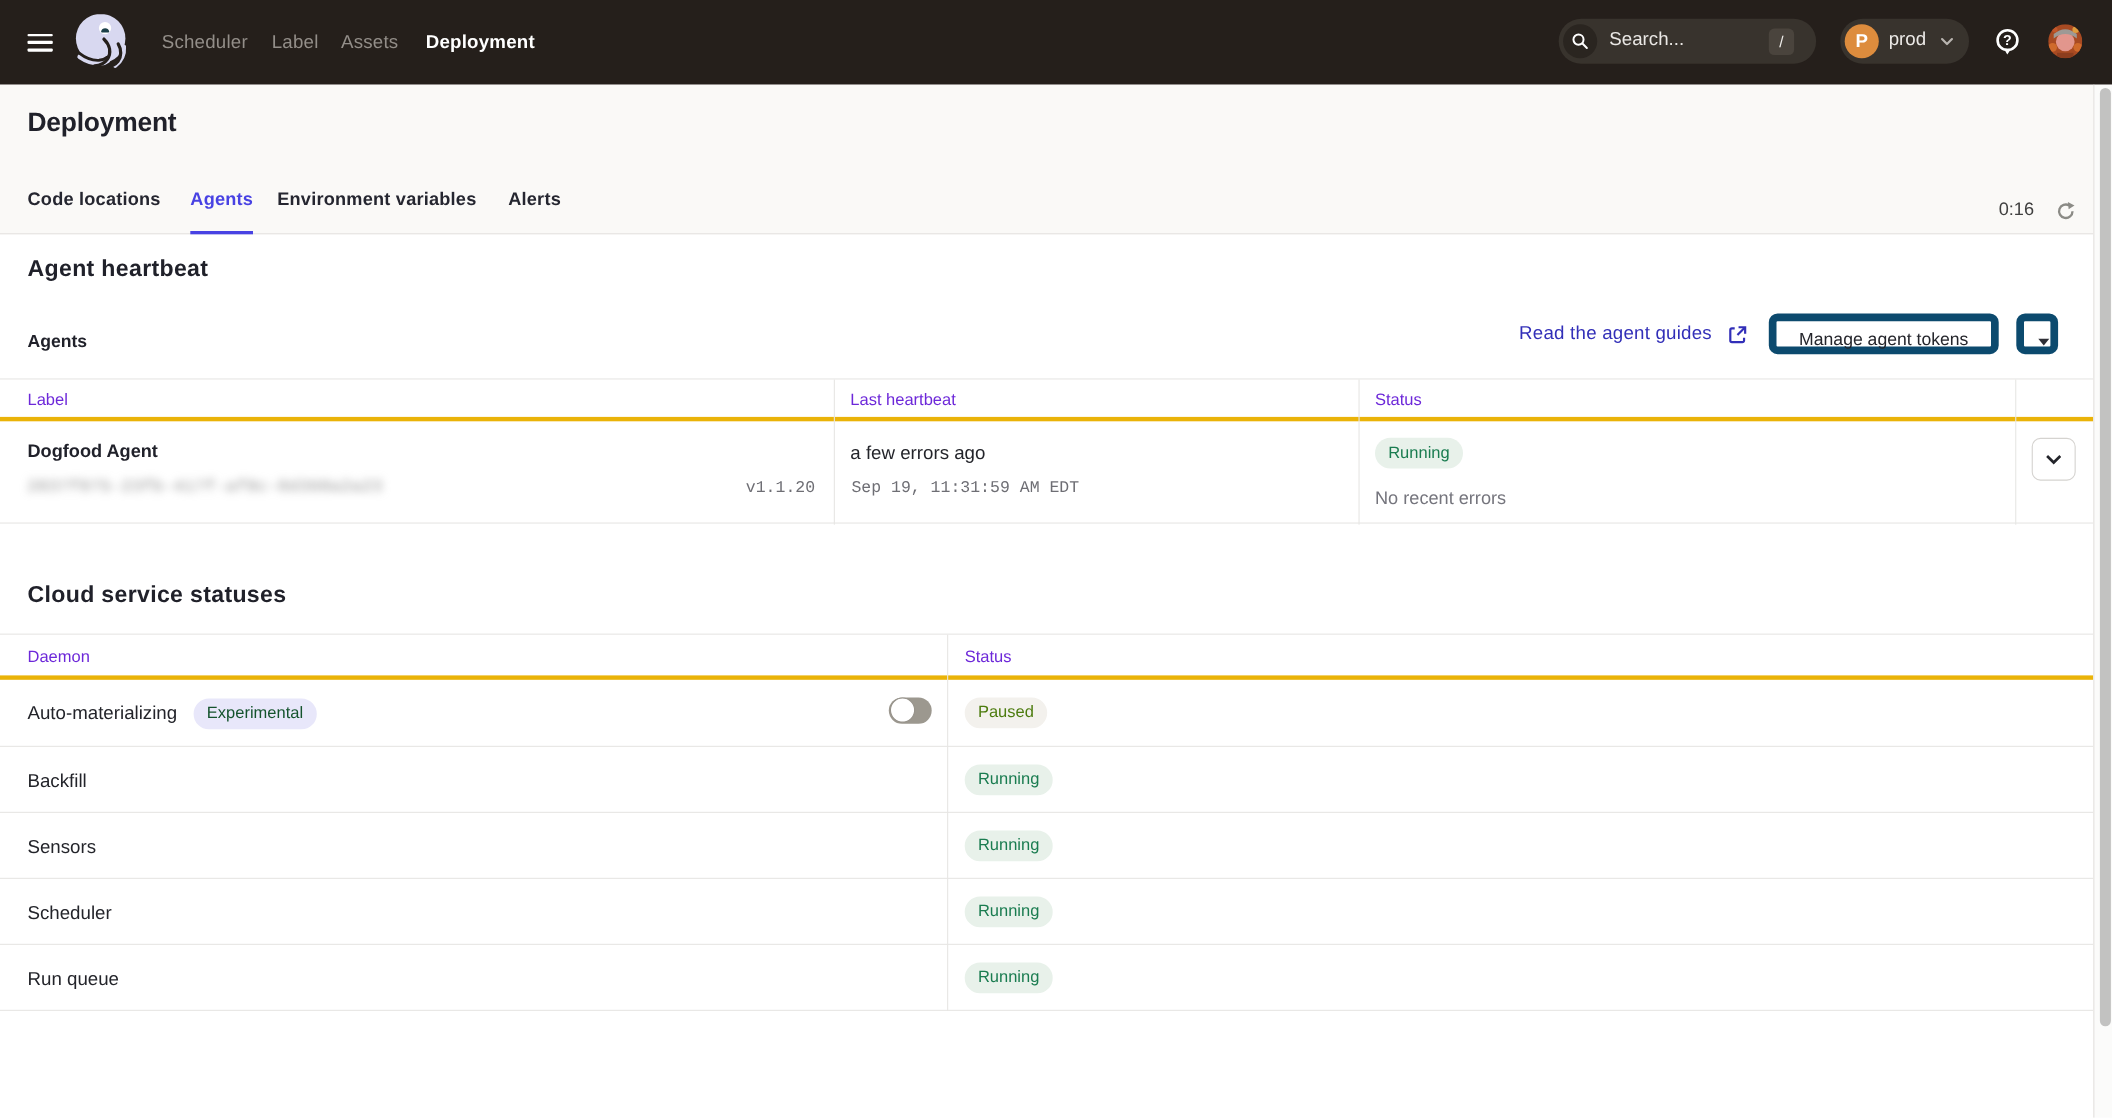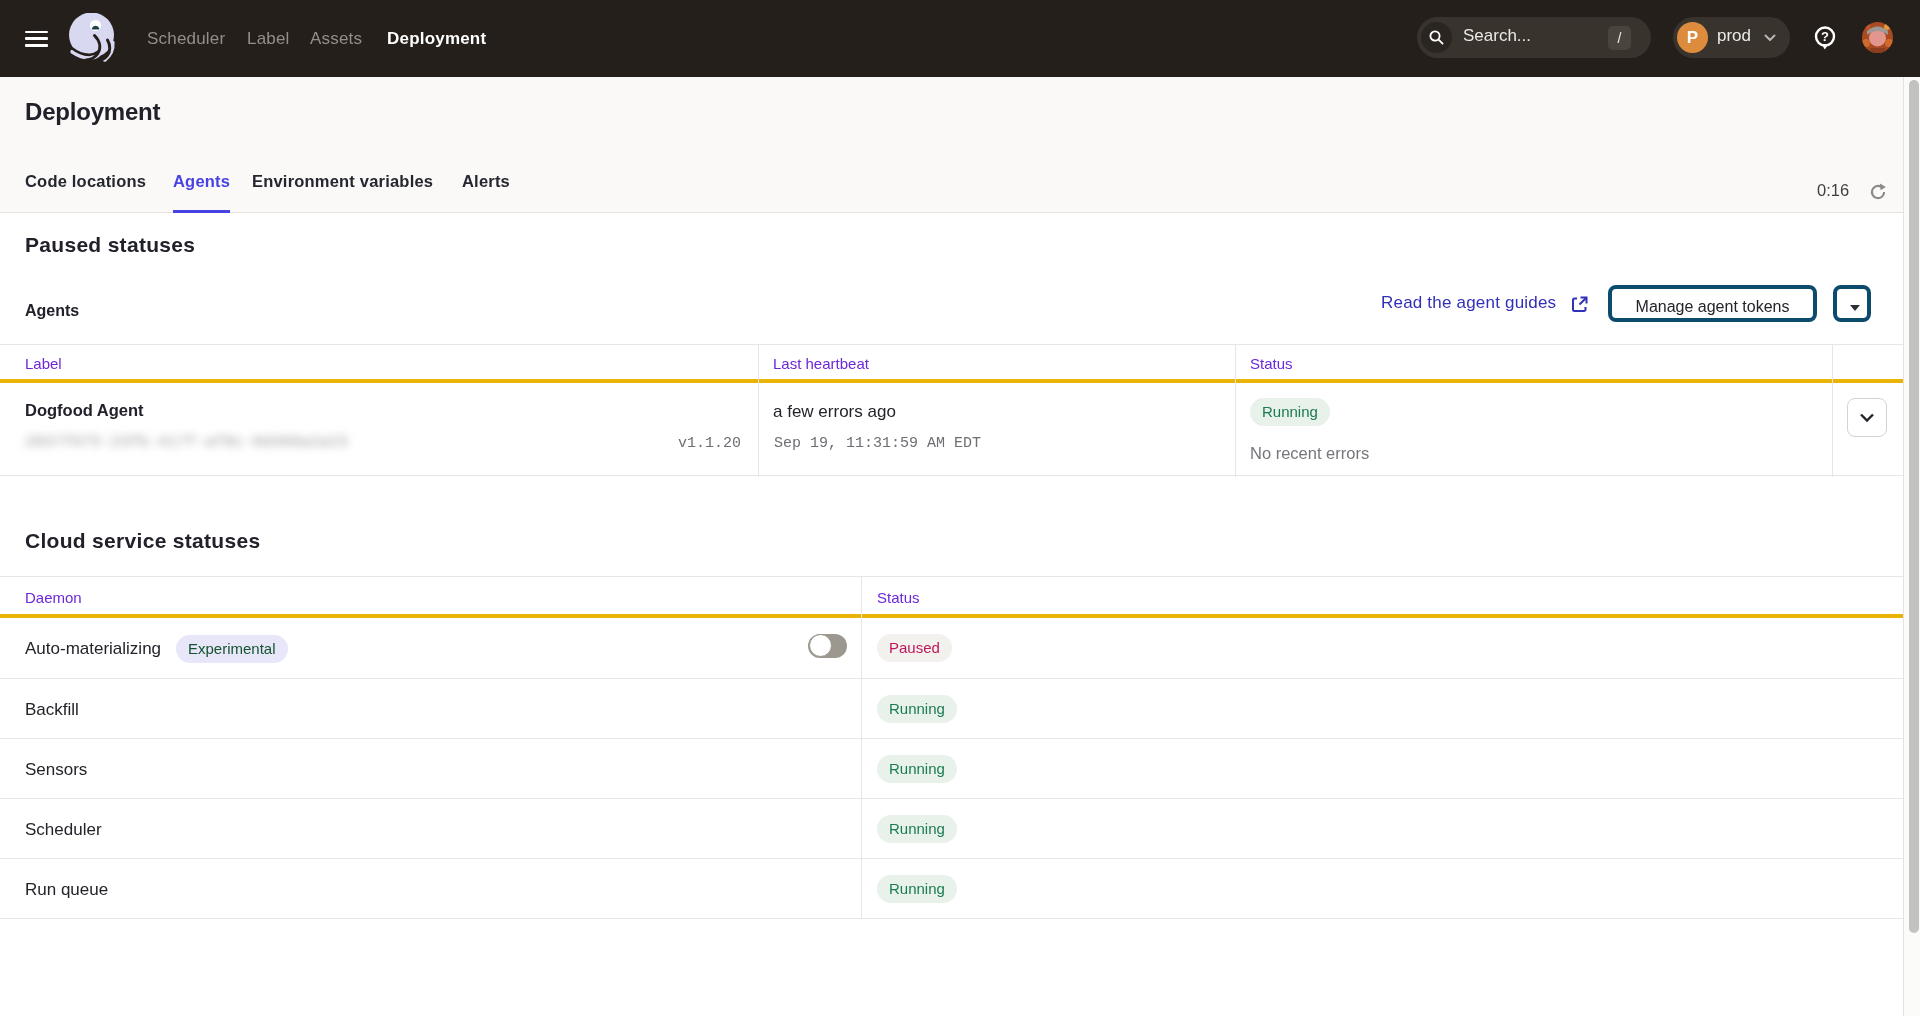--- a/index.html
+++ b/index.html
@@ -27,36 +27,36 @@
 #band { position:absolute; left:0; top:77px; width:1903px; height:136px;
   background:#faf9f7; border-bottom:1px solid #e5e3e0; }
 #pagetitle { position:absolute; left:25px; top:21px; font-size:24px; font-weight:700; color:#20212a; letter-spacing:-0.2px;}
 .tab { position:absolute; top:85px; height:51px; line-height:38px; font-size:16.5px; letter-spacing:0.2px; font-weight:700; color:#252630; }
 .tab.active { color:#4842e3; border-bottom:3px solid #4842e3; }
 #timer { position:absolute; top:104px; left:1817px; font-size:16.5px; color:#404040; }
 
 h2.sec { position:absolute; left:25px; font-size:21px; font-weight:700; color:#20212a; letter-spacing:0.3px;}
 #agentshdr { position:absolute; left:25px; top:302px; font-size:16px; font-weight:700; color:#20212a; }
 #readlink { position:absolute; left:1381px; top:293px; font-size:17px; letter-spacing:0.2px; color:#322fb8; }
-.btn { position:absolute; top:285px; height:37px; background:#fff; border:4px solid #0c4a6e;
+.btn { position:absolute; top:285px; height:37px; background:#fff; border:7px solid #0c4a6e;
   border-radius:8px; font-size:16px; color:#24252b; }
 #managebtn { left:1608px; width:209px; text-align:center; line-height:35px; }
 #caretbtn { left:1833px; width:38px; }
 #caretbtn i { position:absolute; left:13px; top:16px; width:0; height:0;
   border-left:5.5px solid transparent; border-right:5.5px solid transparent; border-top:6px solid #2e2f36; }
 
 .tbl { position:absolute; left:0; width:1903px; border-top:1px solid #e7e6e4; }
 .thead { position:relative; border-bottom:4px solid #eab308; font-size:15px; color:#6d28d9; }
 .thead span { position:absolute; }
 .trow { position:relative; border-bottom:1px solid #e7e6e4; }
 .vline { position:absolute; top:0; width:1px; background:#e7e6e4; }
 .chip { position:absolute; height:28px; border-radius:14px; padding:0 12px;
   font-size:15px; line-height:28px; }
 .chip.run { background:#e8f1ea; color:#1a7c50; }
-.chip.paused { background:#f3f1ed; color:#be185d; }
+.chip.paused { background:#f3f1ed; color:#4d7c0f; }
 .chip.exp { background:#e8e7fa; color:#14532d; left:176px; top:16.5px; }
 .dname { position:absolute; left:25px; font-size:17px; color:#23242a; }
 
 #sbar { position:absolute; left:1903px; top:77px; width:17px; height:939px;
   background:#fbfbfa; border-left:1px solid #e4e2df; }
 #sthumb { position:absolute; left:4.5px; top:3px; width:10px; height:853px;
   background:#c2c2c1; border-radius:5px; }
 .mono { font-family:"Liberation Mono", monospace; }
 </style>
 </head>
@@ -129,21 +129,21 @@
   <div class="tab active" style="left:173px">Agents</div>
   <div class="tab" style="left:252px">Environment variables</div>
   <div class="tab" style="left:462px">Alerts</div>
   <div id="timer">0:16</div>
   <svg class="abs" style="left:1869px;top:106px" width="18" height="18" viewBox="0 0 18 18">
     <path d="M12.1,3.8 A6.1,6.1 0 1 0 15.1,9.0" fill="none" stroke="#8b8b86" stroke-width="2.1"></path>
     <path d="M10.9,0.6 L16.9,3.9 L11.6,7.2 z" fill="#8b8b86"></path>
   </svg>
 </div>
 
-<h2 class="sec" style="top:233px">Paused statuses</h2>
+<h2 class="sec" style="top:233px">Agent heartbeat</h2>
 <div id="agentshdr">Agents</div>
 <div id="readlink">Read the agent guides</div>
 <svg class="abs" style="left:1570px;top:295px" width="19" height="19" viewBox="0 0 19 19">
   <path d="M7,3.5 H4.5 A1.5,1.5 0 0 0 3,5 V14.5 A1.5,1.5 0 0 0 4.5,16 H14 A1.5,1.5 0 0 0 15.5,14.5 V12" fill="none" stroke="#322fb8" stroke-width="2"></path>
   <path d="M10.5,2.5 H16.5 V8.5" fill="none" stroke="#322fb8" stroke-width="2"></path>
   <line x1="16" y1="3" x2="9.5" y2="9.5" stroke="#322fb8" stroke-width="2"></line>
 </svg>
 <div class="btn" id="managebtn">Manage agent tokens</div>
 <div class="btn" id="caretbtn">
     <i></i>

